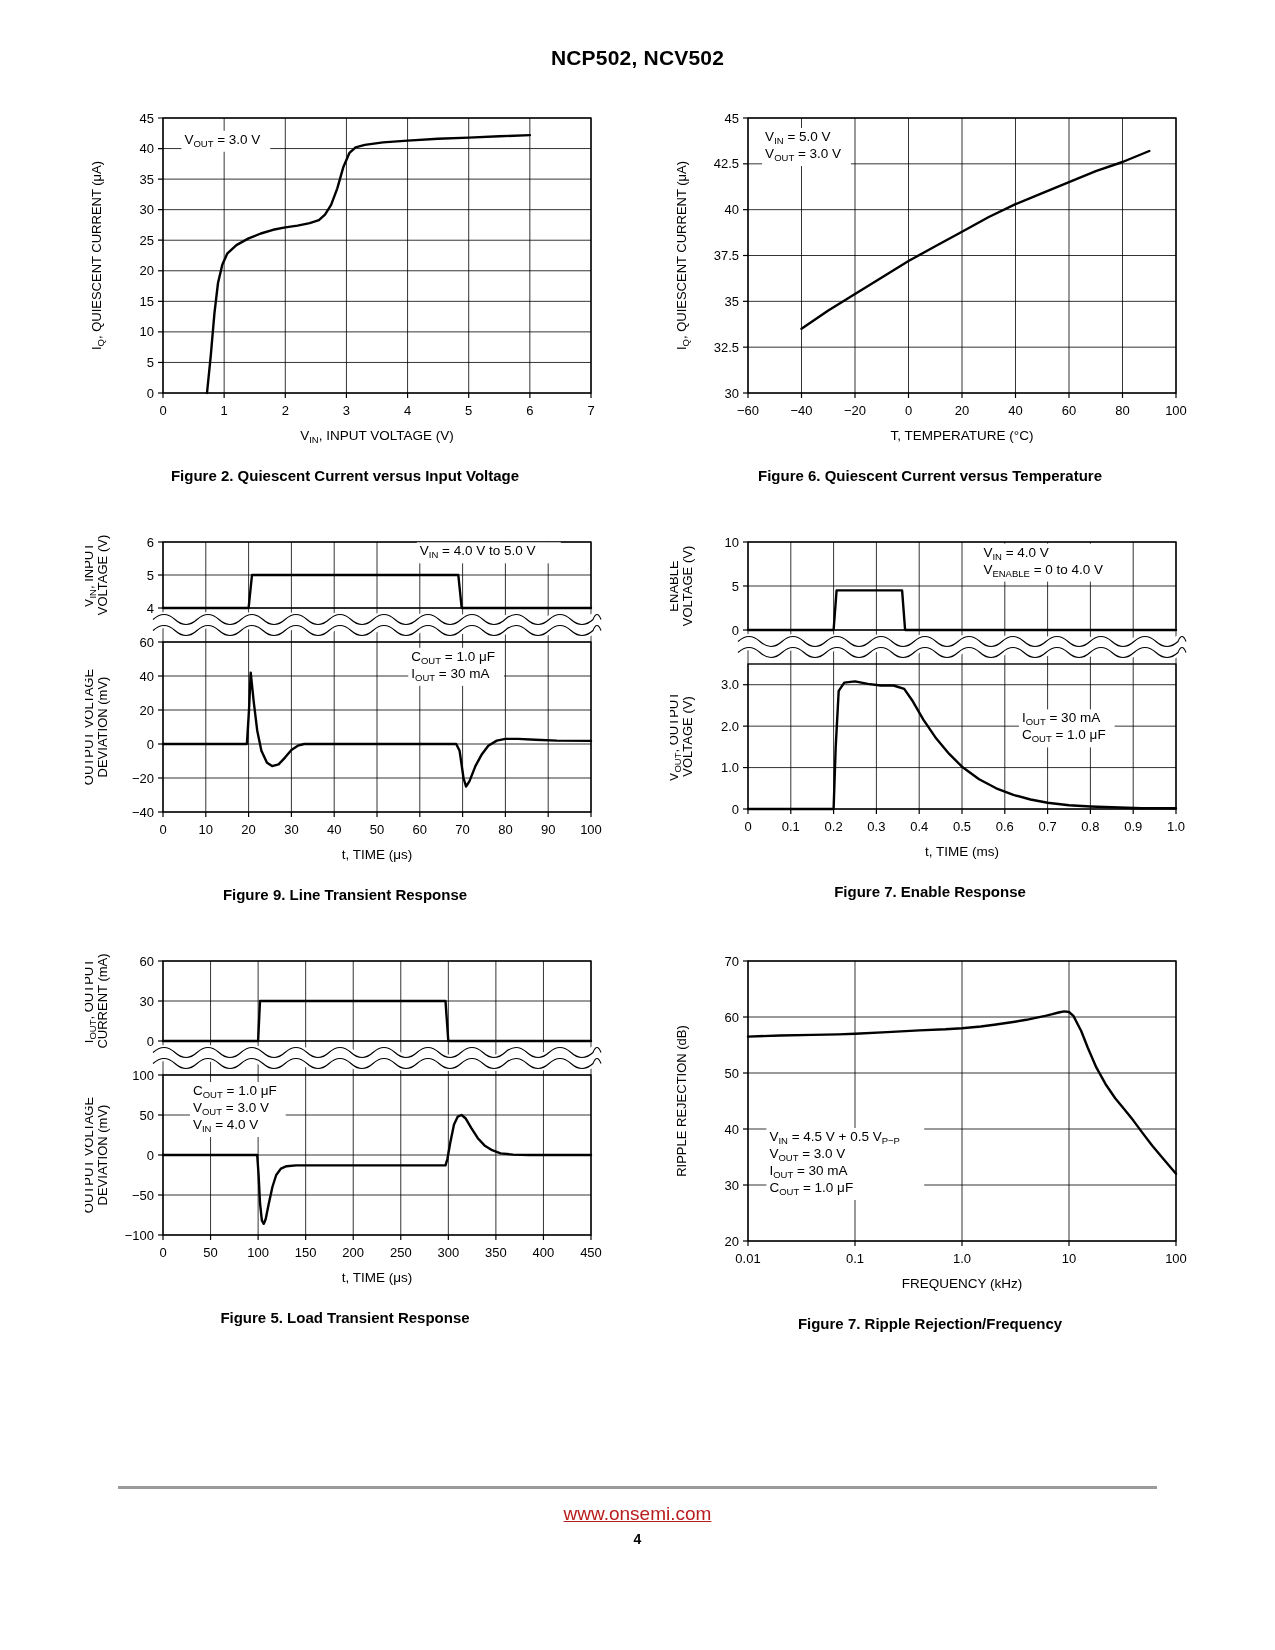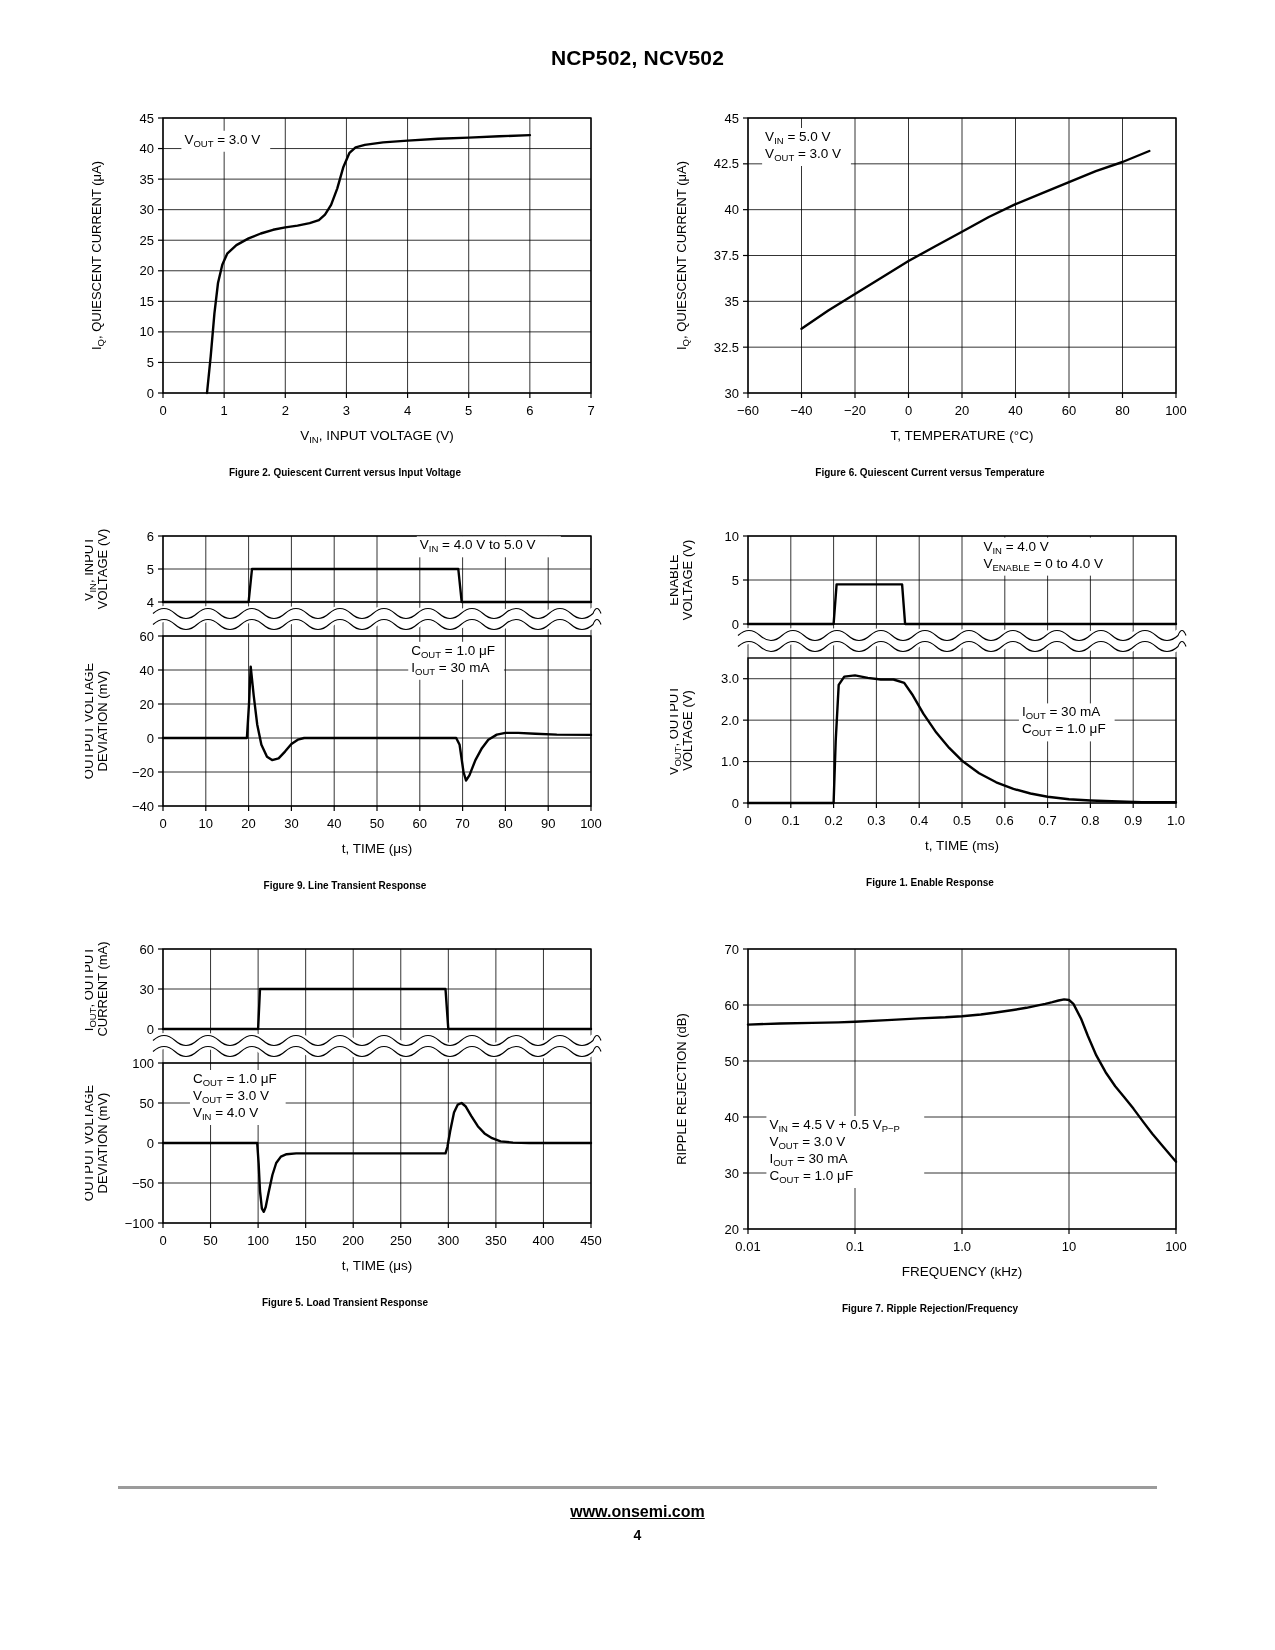--- a/index.html
+++ b/index.html
@@ -1,32 +1,32 @@
 <!DOCTYPE html>
 <html><head>
 <meta charset="utf-8">
 <style>
   html,body{margin:0;padding:0;background:#fff;}
   .page{
     width:1275px;height:1650px;position:relative;background:#fff;color:#000;
-    font-family:"Liberation Sans",sans-serif;overflow:hidden;
+    font-family:"Liberation Sans",sans-serif;overflow:hidden;border-radius:17px;
   }
   .header{
     text-align:center;padding-top:46px;font-size:21px;font-weight:bold;letter-spacing:0.2px;
   }
   .charts{
     display:grid;grid-template-columns:585px 585px;justify-content:center;
     margin-top:34px;row-gap:44px;
   }
   .figure{display:flex;flex-direction:column;align-items:center;}
   .chart{line-height:0;}
-  .caption{font-weight:bold;font-size:10px;margin-top:12px;text-align:center;}
+  .caption{font-weight:bold;font-size:15px;margin-top:12px;text-align:center;}
   .footer{position:absolute;left:0;right:0;top:1486px;text-align:center;}
   .rule{height:3px;background:#9b9b9b;margin:0 118px 14px 118px;}
-  .link{color:#000000;font-weight:bold;font-size:16px;text-decoration:underline;cursor:pointer;}
+  .link{color:#b91c1c;font-weight:normal;font-size:19px;text-decoration:underline;cursor:pointer;}
   .pagenum{font-weight:bold;font-size:14px;margin-top:6px;}
 </style>
 </head>
 <body>
 
 <div class="page">
 
   <div class="header">NCP502, NCV502</div>
 
   <div class="charts">
@@ -347,21 +347,21 @@
             </g>
             <g fill="#000">
               <rect x="310.4" y="15.64" width="144" height="38" fill="#fff"></rect>
               <text x="313.4" y="28.64" font-size="13.5"><tspan>V</tspan><tspan font-size="9.5" dy="3">IN</tspan><tspan dy="-3"> = 4.0 V</tspan></text>
               <text x="313.4" y="45.64" font-size="13.5"><tspan>V</tspan><tspan font-size="9.5" dy="3">ENABLE</tspan><tspan dy="-3"> = 0 to 4.0 V</tspan></text>
               <rect x="348.92" y="181.4" width="95.7" height="38" fill="#fff"></rect>
               <text x="351.92" y="194.4" font-size="13.5"><tspan>I</tspan><tspan font-size="9.5" dy="3">OUT</tspan><tspan dy="-3"> = 30 mA</tspan></text>
               <text x="351.92" y="211.4" font-size="13.5"><tspan>C</tspan><tspan font-size="9.5" dy="3">OUT</tspan><tspan dy="-3"> = 1.0 μF</tspan></text>
             </g>
           </svg></div>
-      <div class="caption">Figure 1. Enable Response</div>
+      <div class="caption">Figure 7. Enable Response</div>
     </div>
 
     <div class="figure">
       <div class="chart"><svg width="520" height="350" viewBox="0 0 520 350" style="font-family: &quot;Liberation Sans&quot;, sans-serif;">
             <g>
               <line x1="78" y1="14" x2="78" y2="288" stroke="#000" stroke-width="0.8"></line>
               <line x1="125.55555555555556" y1="14" x2="125.55555555555556" y2="288" stroke="#000" stroke-width="0.8"></line>
               <line x1="173.11111111111111" y1="14" x2="173.11111111111111" y2="288" stroke="#000" stroke-width="0.8"></line>
               <line x1="220.66666666666666" y1="14" x2="220.66666666666666" y2="288" stroke="#000" stroke-width="0.8"></line>
               <line x1="268.22222222222223" y1="14" x2="268.22222222222223" y2="288" stroke="#000" stroke-width="0.8"></line>

